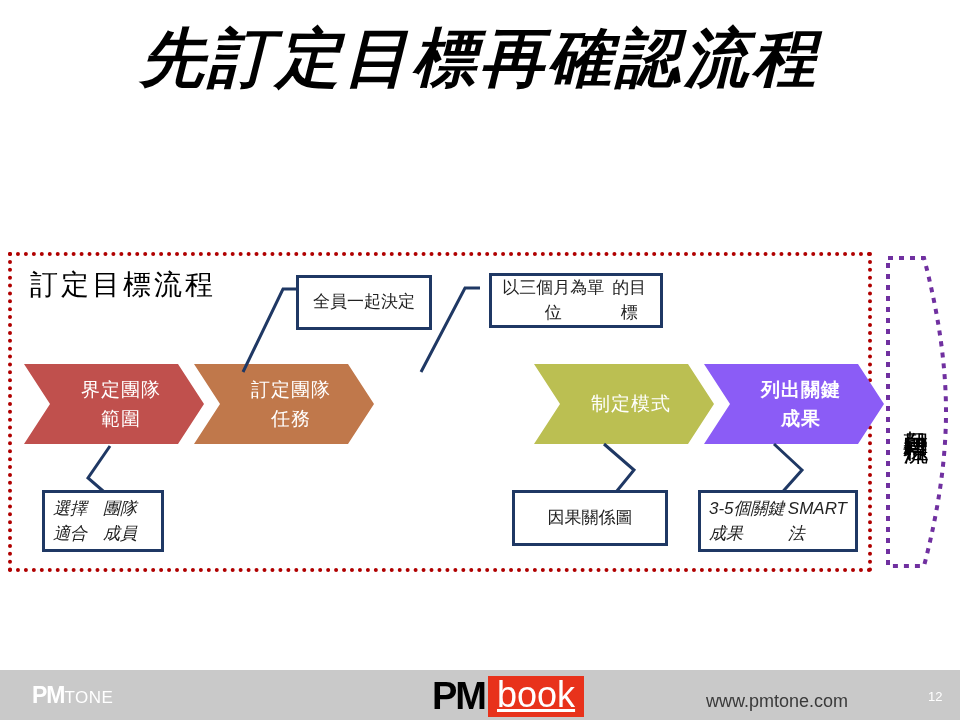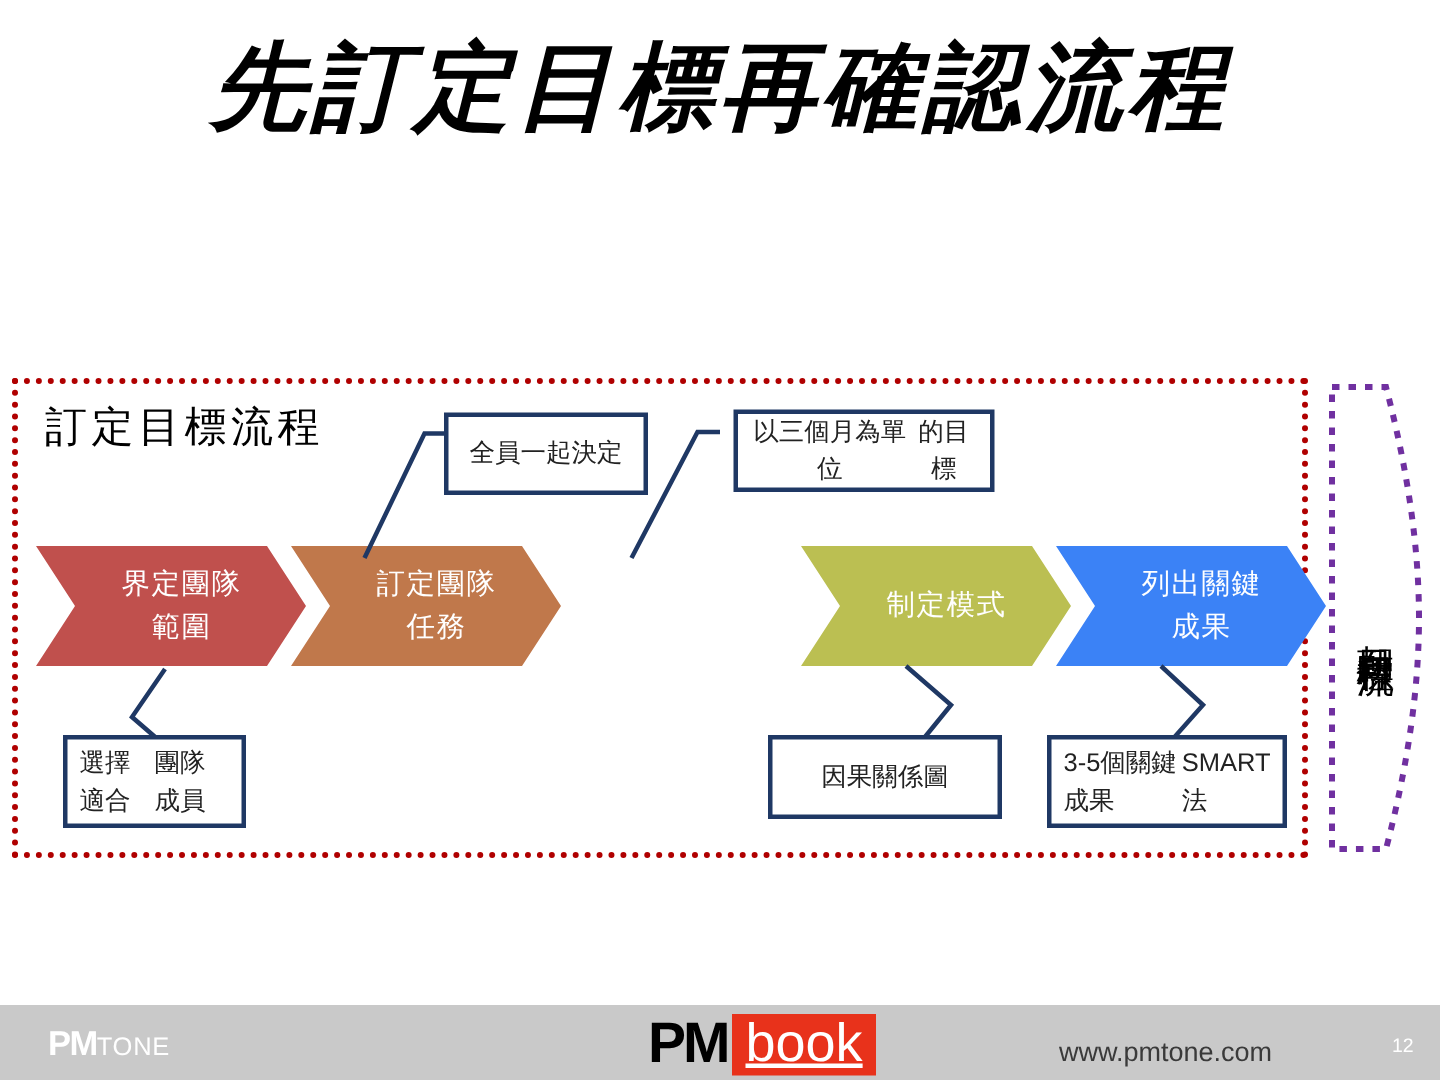--- a/index.html
+++ b/index.html
@@ -111,21 +111,21 @@
     box-sizing: border-box;
     color: #222222;
     font-size: 17px;
     line-height: 1.45;
     padding: 4px 8px;
     display: flex;
     flex-direction: row;
     justify-content: center;
   }
   .callout.center { text-align: center; align-items: center; }
-  .callout.left   { text-align: left;   align-items: flex-start; }
+  .callout.left   { text-align: left;   align-items: flex-start; font-style: italic; }
 
   
   #leaders {
     position: absolute;
     left: 0; top: 0;
     width: 960px; height: 720px;
     pointer-events: none;
   }
 
   
@@ -220,21 +220,21 @@
     <div class="chev-text">
       <div>訂定團隊</div>
       <div>任務</div>
     </div>
   </div>
   <div class="chevron" style="left: 534px; width: 180px; background: rgb(187, 191, 82);">
     <div class="chev-text">
       <div>制定模式</div>
     </div>
   </div>
-  <div class="chevron" style="left: 704px; width: 180px; background: #3b82f6;">
+  <div class="chevron" style="left: 704px; width: 180px; background: #8b5cf6; font-weight: bold;">
     <div class="chev-text">
       <div>列出關鍵</div>
       <div>成果</div>
     </div>
   </div>
 </div>
 
 <svg id="leaders">
 
   <polyline points="243,372 283,289 296,289" fill="none" stroke="#1F3864" stroke-width="3"></polyline>

